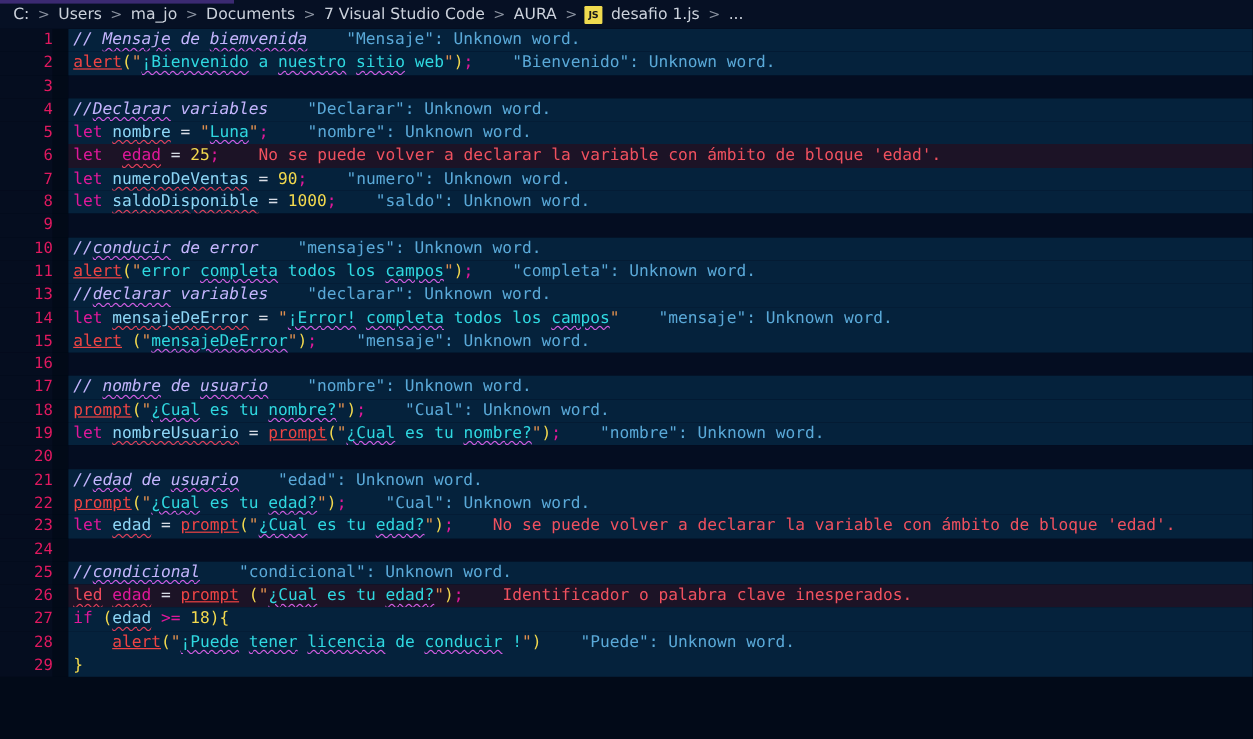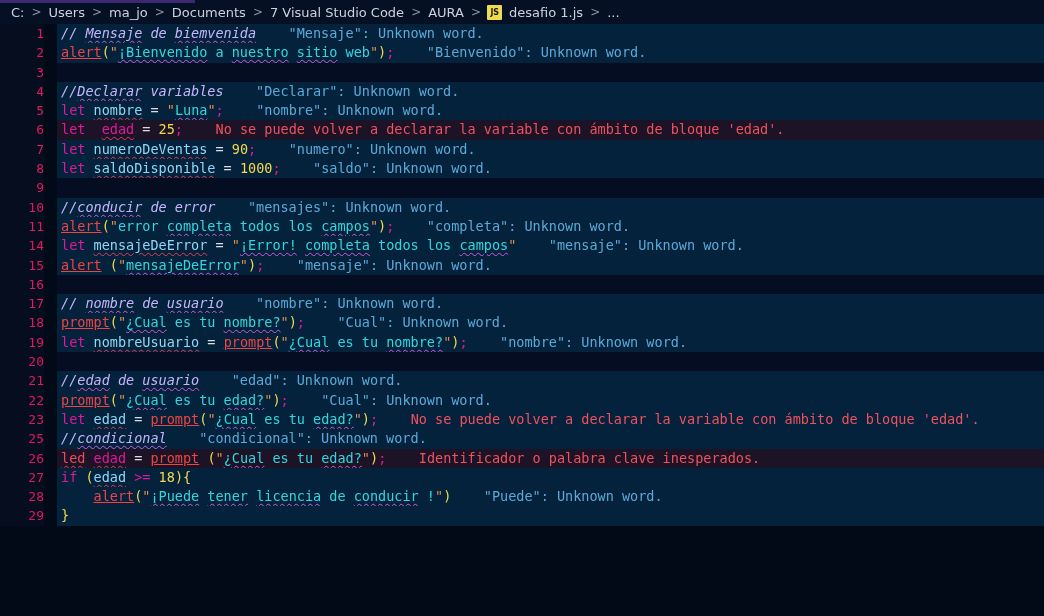--- a/index.html
+++ b/index.html
@@ -162,28 +162,30 @@
     <div class="row"><div class="gutter">2</div><div class="spacer"></div><div class="code bg-code"><span class="t-fn">alert</span><span class="t-paren">(</span><span class="t-str">"</span><span class="t-strtext"><span class="sq-m">¡Bienvenido</span> a <span class="sq-m">nuestro</span> <span class="sq-m">sitio</span> web</span><span class="t-str">"</span><span class="t-paren">)</span><span class="t-punct">;</span><span class="t-hint">    "Bienvenido": Unknown word.</span></div></div>
     <div class="row"><div class="gutter">3</div><div class="spacer"></div><div class="code bg-empty"></div></div>
     <div class="row"><div class="gutter">4</div><div class="spacer"></div><div class="code bg-code"><span class="t-comment">//<span class="sq-m">Declarar</span> variables</span><span class="t-hint">    "Declarar": Unknown word.</span></div></div>
     <div class="row"><div class="gutter">5</div><div class="spacer"></div><div class="code bg-code"><span class="t-kw">let</span> <span class="t-var sq-r">nombre</span> <span class="t-op">=</span> <span class="t-str">"</span><span class="t-strtext"><span class="sq-m">Luna</span></span><span class="t-str">"</span><span class="t-punct">;</span><span class="t-hint">    "nombre": Unknown word.</span></div></div>
     <div class="row"><div class="gutter">6</div><div class="spacer"></div><div class="code bg-err"><span class="t-kw">let</span>  <span class="t-varpink sq-r">edad</span> <span class="t-op">=</span> <span class="t-num">25</span><span class="t-punct">;</span><span class="t-errmsg">    No se puede volver a declarar la variable con ámbito de bloque 'edad'.</span></div></div>
     <div class="row"><div class="gutter">7</div><div class="spacer"></div><div class="code bg-code"><span class="t-kw">let</span> <span class="t-var sq-r">numeroDeVentas</span> <span class="t-op">=</span> <span class="t-num">90</span><span class="t-punct">;</span><span class="t-hint">    "numero": Unknown word.</span></div></div>
     <div class="row"><div class="gutter">8</div><div class="spacer"></div><div class="code bg-code"><span class="t-kw">let</span> <span class="t-var sq-r">saldoDisponible</span> <span class="t-op">=</span> <span class="t-num">1000</span><span class="t-punct">;</span><span class="t-hint">    "saldo": Unknown word.</span></div></div>
     <div class="row"><div class="gutter">9</div><div class="spacer"></div><div class="code bg-empty"></div></div>
     <div class="row"><div class="gutter">10</div><div class="spacer"></div><div class="code bg-code"><span class="t-comment">//<span class="sq-m">conducir</span> de error</span><span class="t-hint">    "mensajes": Unknown word.</span></div></div>
     <div class="row"><div class="gutter">11</div><div class="spacer"></div><div class="code bg-code"><span class="t-fn">alert</span><span class="t-paren">(</span><span class="t-str">"</span><span class="t-strtext">error <span class="sq-m">completa</span> todos los <span class="sq-m">campos</span></span><span class="t-str">"</span><span class="t-paren">)</span><span class="t-punct">;</span><span class="t-hint">    "completa": Unknown word.</span></div></div>
+    <div class="row"><div class="gutter">13</div><div class="spacer"></div><div class="code bg-code"><span class="t-comment">//<span class="sq-m">declarar</span> variables</span><span class="t-hint">    "declarar": Unknown word.</span></div></div>
     <div class="row"><div class="gutter">14</div><div class="spacer"></div><div class="code bg-code"><span class="t-kw">let</span> <span class="t-var sq-r">mensajeDeError</span> <span class="t-op">=</span> <span class="t-str">"</span><span class="t-strtext"><span class="sq-m">¡Error!</span> <span class="sq-m">completa</span> todos los <span class="sq-m">campos</span></span><span class="t-str">"</span><span class="t-hint">    "mensaje": Unknown word.</span></div></div>
     <div class="row"><div class="gutter">15</div><div class="spacer"></div><div class="code bg-code"><span class="t-fn">alert</span> <span class="t-paren">(</span><span class="t-str">"</span><span class="t-strtext"><span class="sq-m">mensajeDeError</span></span><span class="t-str">"</span><span class="t-paren">)</span><span class="t-punct">;</span><span class="t-hint">    "mensaje": Unknown word.</span></div></div>
     <div class="row"><div class="gutter">16</div><div class="spacer"></div><div class="code bg-empty"></div></div>
     <div class="row"><div class="gutter">17</div><div class="spacer"></div><div class="code bg-code"><span class="t-comment">// <span class="sq-m">nombre</span> de <span class="sq-m">usuario</span></span><span class="t-hint">    "nombre": Unknown word.</span></div></div>
     <div class="row"><div class="gutter">18</div><div class="spacer"></div><div class="code bg-code"><span class="t-fn">prompt</span><span class="t-paren">(</span><span class="t-str">"</span><span class="t-strtext"><span class="sq-m">¿Cual</span> es tu <span class="sq-m">nombre?</span></span><span class="t-str">"</span><span class="t-paren">)</span><span class="t-punct">;</span><span class="t-hint">    "Cual": Unknown word.</span></div></div>
     <div class="row"><div class="gutter">19</div><div class="spacer"></div><div class="code bg-code"><span class="t-kw">let</span> <span class="t-var sq-r">nombreUsuario</span> <span class="t-op">=</span> <span class="t-fn">prompt</span><span class="t-paren">(</span><span class="t-str">"</span><span class="t-strtext"><span class="sq-m">¿Cual</span> es tu <span class="sq-m">nombre?</span></span><span class="t-str">"</span><span class="t-paren">)</span><span class="t-punct">;</span><span class="t-hint">    "nombre": Unknown word.</span></div></div>
     <div class="row"><div class="gutter">20</div><div class="spacer"></div><div class="code bg-empty"></div></div>
     <div class="row"><div class="gutter">21</div><div class="spacer"></div><div class="code bg-code"><span class="t-comment">//<span class="sq-m">edad</span> de <span class="sq-m">usuario</span></span><span class="t-hint">    "edad": Unknown word.</span></div></div>
     <div class="row"><div class="gutter">22</div><div class="spacer"></div><div class="code bg-code"><span class="t-fn">prompt</span><span class="t-paren">(</span><span class="t-str">"</span><span class="t-strtext"><span class="sq-m">¿Cual</span> es tu <span class="sq-m">edad?</span></span><span class="t-str">"</span><span class="t-paren">)</span><span class="t-punct">;</span><span class="t-hint">    "Cual": Unknown word.</span></div></div>
     <div class="row"><div class="gutter">23</div><div class="spacer"></div><div class="code bg-code"><span class="t-kw">let</span> <span class="t-var sq-r">edad</span> <span class="t-op">=</span> <span class="t-fn">prompt</span><span class="t-paren">(</span><span class="t-str">"</span><span class="t-strtext"><span class="sq-m">¿Cual</span> es tu <span class="sq-m">edad?</span></span><span class="t-str">"</span><span class="t-paren">)</span><span class="t-punct">;</span><span class="t-errmsg">    No se puede volver a declarar la variable con ámbito de bloque 'edad'.</span></div></div>
+    <div class="row"><div class="gutter">24</div><div class="spacer"></div><div class="code bg-empty"></div></div>
     <div class="row"><div class="gutter">25</div><div class="spacer"></div><div class="code bg-code"><span class="t-comment">//<span class="sq-m">condicional</span></span><span class="t-hint">    "condicional": Unknown word.</span></div></div>
     <div class="row"><div class="gutter">26</div><div class="spacer"></div><div class="code bg-err"><span class="t-err sq-r">led</span> <span class="t-varpink sq-r">edad</span> <span class="t-op">=</span> <span class="t-fn">prompt</span> <span class="t-paren">(</span><span class="t-str">"</span><span class="t-strtext"><span class="sq-m">¿Cual</span> es tu <span class="sq-m">edad?</span></span><span class="t-str">"</span><span class="t-paren">)</span><span class="t-punct">;</span><span class="t-errmsg">    Identificador o palabra clave inesperados.</span></div></div>
     <div class="row"><div class="gutter">27</div><div class="spacer"></div><div class="code bg-code"><span class="t-kw">if</span> <span class="t-paren">(</span><span class="t-var sq-r">edad</span> <span class="t-kw">&gt;=</span> <span class="t-num">18</span><span class="t-paren">)</span><span class="t-paren">{</span></div></div>
     <div class="row"><div class="gutter">28</div><div class="spacer"></div><div class="code bg-code">    <span class="t-fn">alert</span><span class="t-paren">(</span><span class="t-str">"</span><span class="t-strtext"><span class="sq-m">¡Puede</span> <span class="sq-m">tener</span> <span class="sq-m">licencia</span> de <span class="sq-m">conducir</span> !</span><span class="t-str">"</span><span class="t-paren">)</span><span class="t-hint">    "Puede": Unknown word.</span></div></div>
     <div class="row"><div class="gutter">29</div><div class="spacer"></div><div class="code bg-code"><span class="t-paren">}</span></div></div>
   </div>
 
 </body></html>

